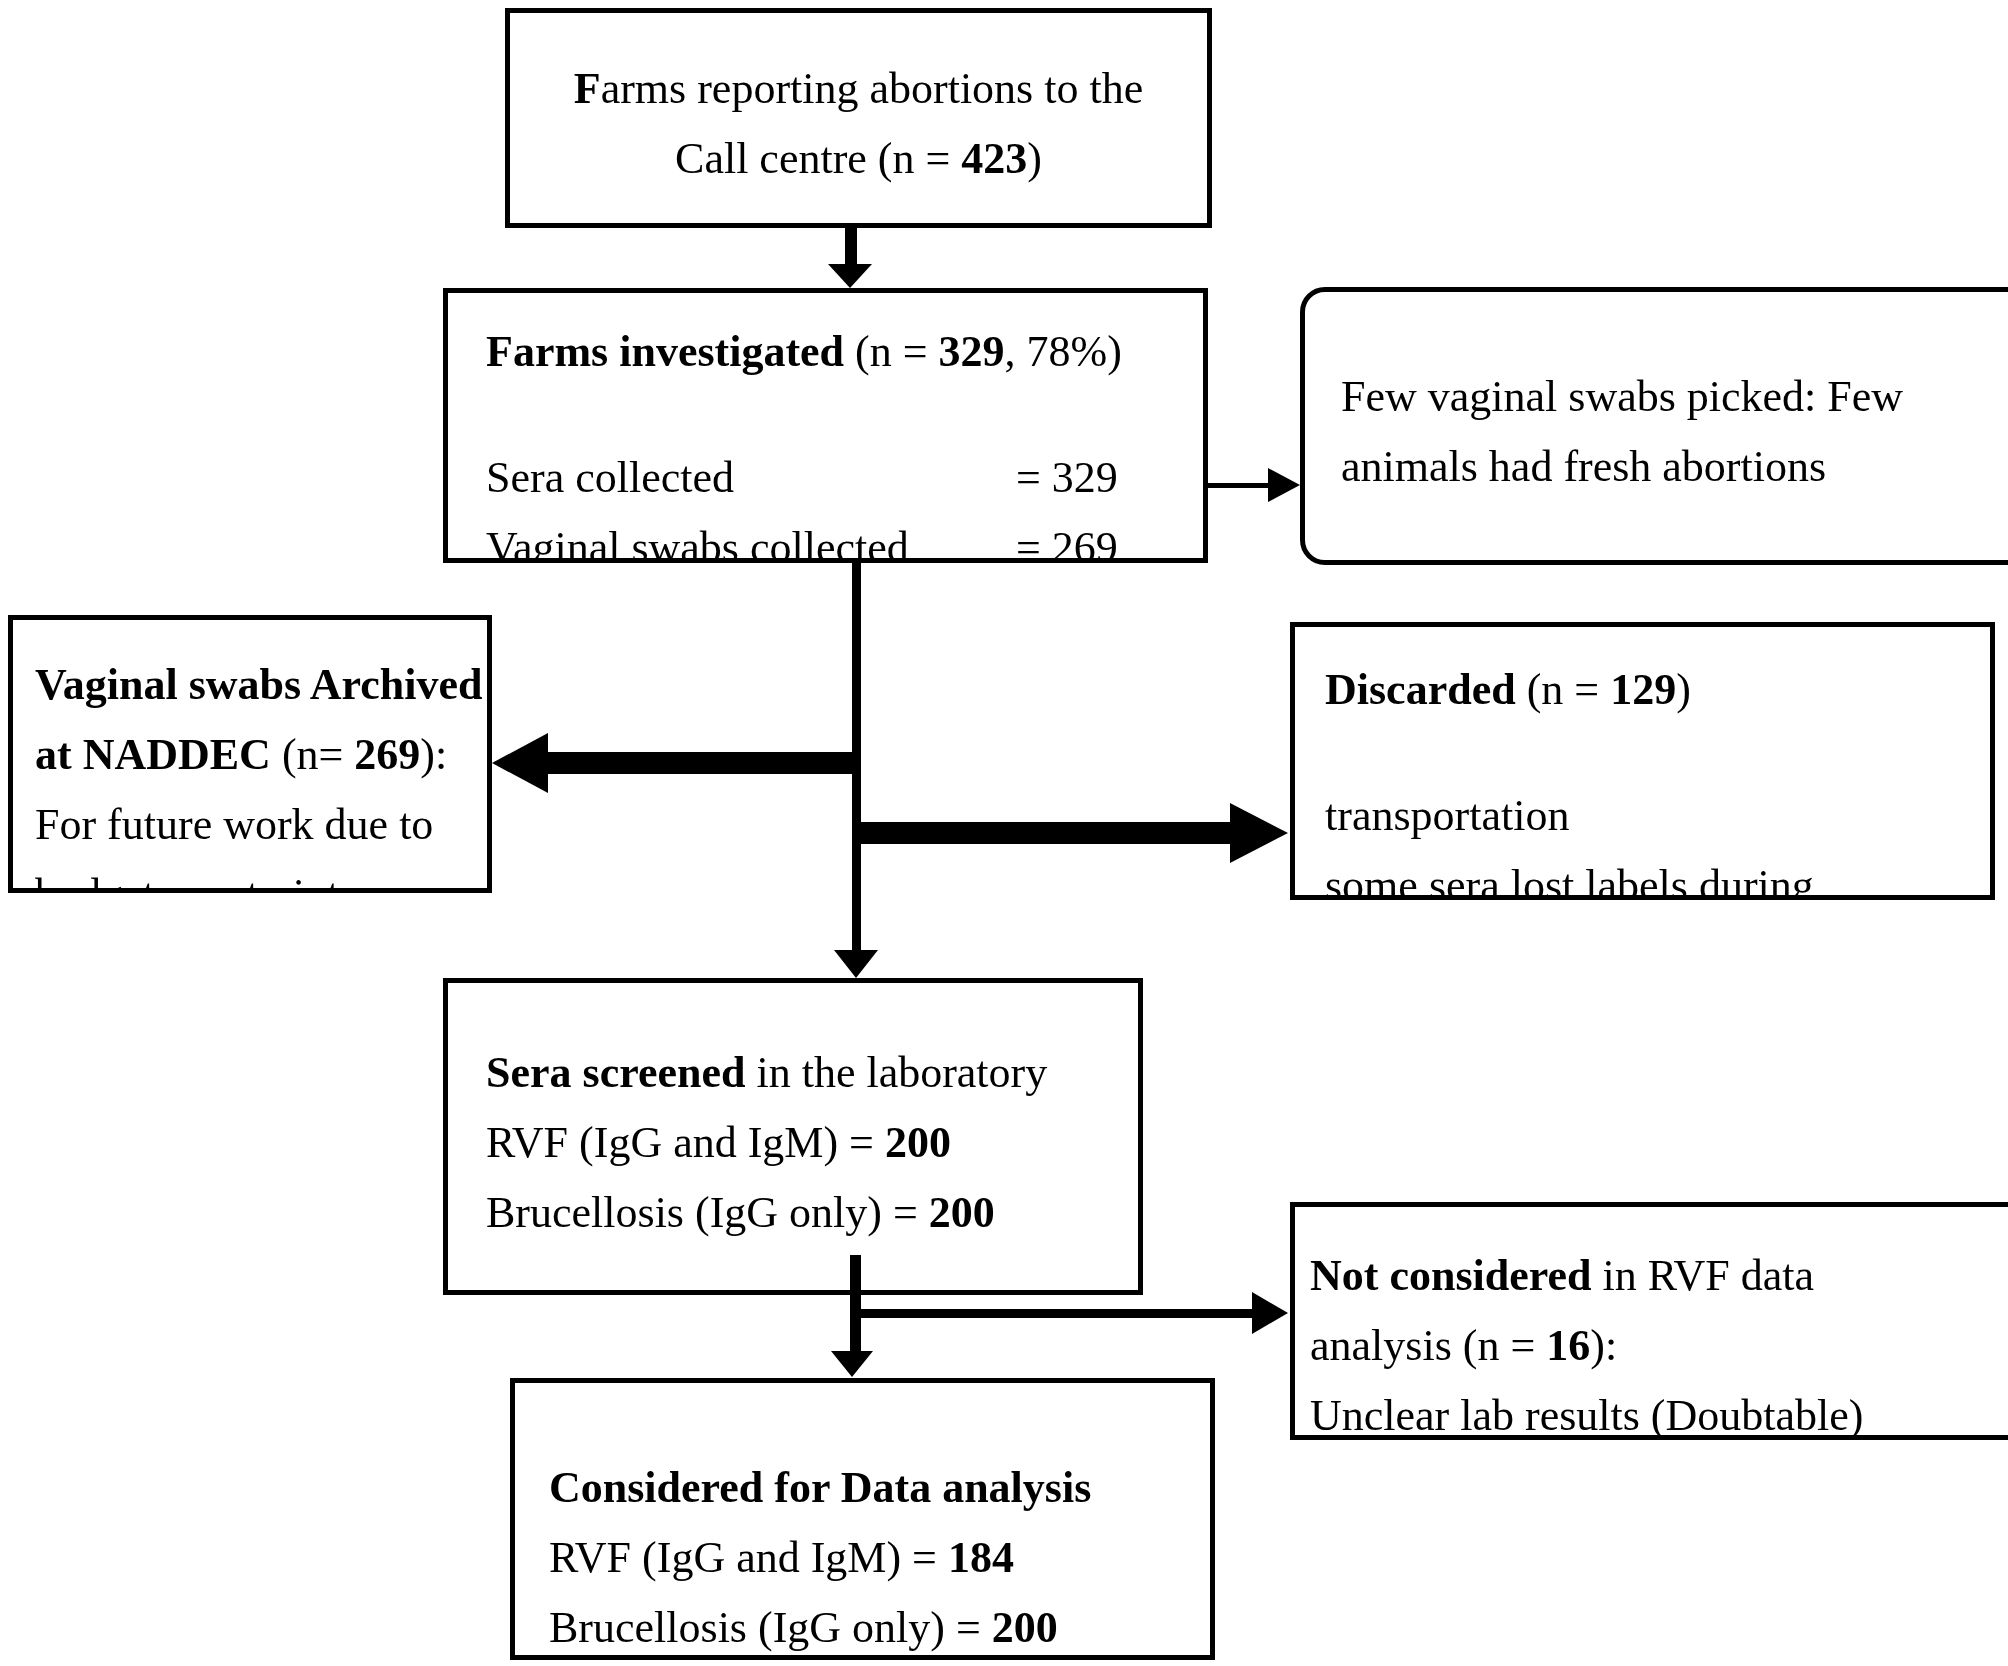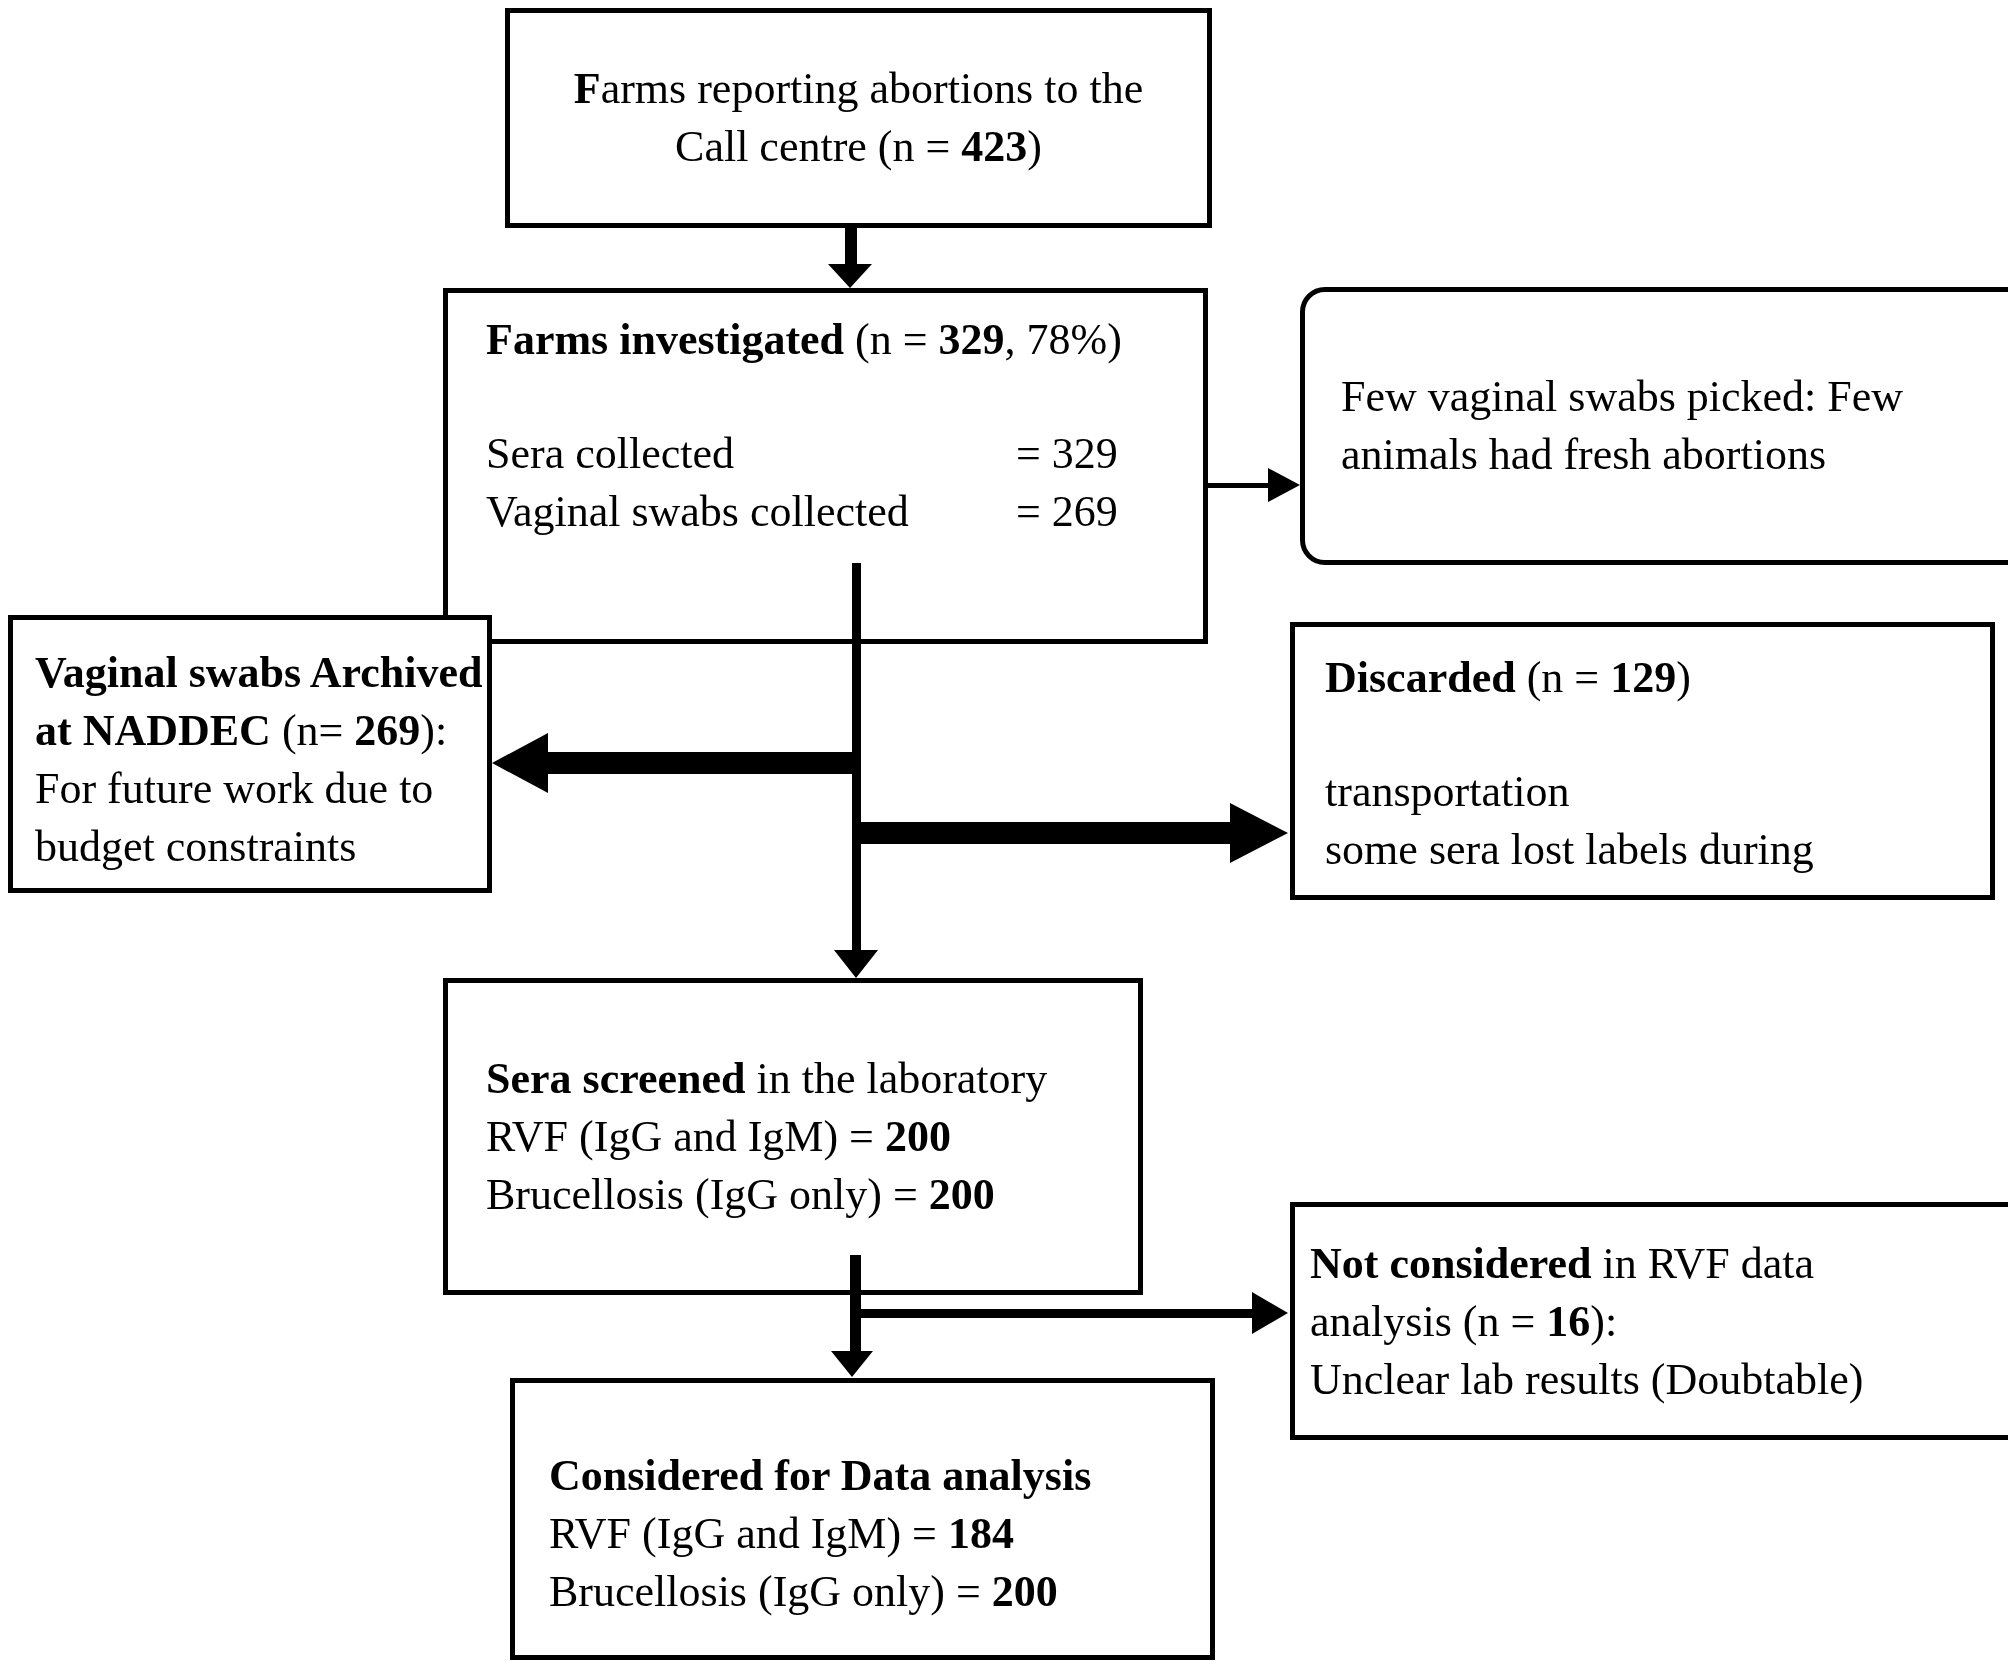--- a/index.html
+++ b/index.html
@@ -12,29 +12,29 @@
     font-size:44px;
     line-height:58px;
   }
   .box{
     position:absolute;
     border:5px solid #000000;
     background:#ffffff;
     box-sizing:border-box;
     overflow:hidden;
   }
-  .line{white-space:nowrap;}
+  .line{white-space:nowrap;margin-top:12px;}
   .b{font-weight:bold;}
   .center{text-align:center;display:flex;flex-direction:column;justify-content:center;}
   .vcenter{display:flex;flex-direction:column;justify-content:center;}
   .spacer{height:56px;}
   .stat-label{display:inline-block;width:530px;}
   
   #box-farms-reporting{left:505px;top:8px;width:707px;height:220px;padding:0 24px;}
-  #box-farms-investigated{left:443px;top:288px;width:765px;height:356px;padding:18px 38px 0 38px;}
+  #box-farms-investigated{left:443px;top:288px;width:765px;height:275px;padding:18px 38px 0 38px;}
   #box-few-swabs{left:1300px;top:287px;width:760px;height:278px;padding:0 36px;border-radius:25px;}
   #box-archived{left:8px;top:615px;width:484px;height:278px;padding:24px 22px 0 22px;}
   #box-discarded{left:1290px;top:622px;width:705px;height:278px;padding:22px 30px 0 30px;}
   #box-screened{left:443px;top:978px;width:700px;height:317px;padding:0 20px 0 38px;}
   #box-not-considered{left:1290px;top:1202px;width:773px;height:238px;padding:28px 30px 0 15px;}
   #box-considered{left:510px;top:1378px;width:705px;height:282px;padding:64px 20px 11px 34px;}
   
   .shaft{position:absolute;background:#000000;}
   .head{position:absolute;width:0;height:0;}
   #vshaft-1{left:845px;top:228px;width:12px;height:40px;}

